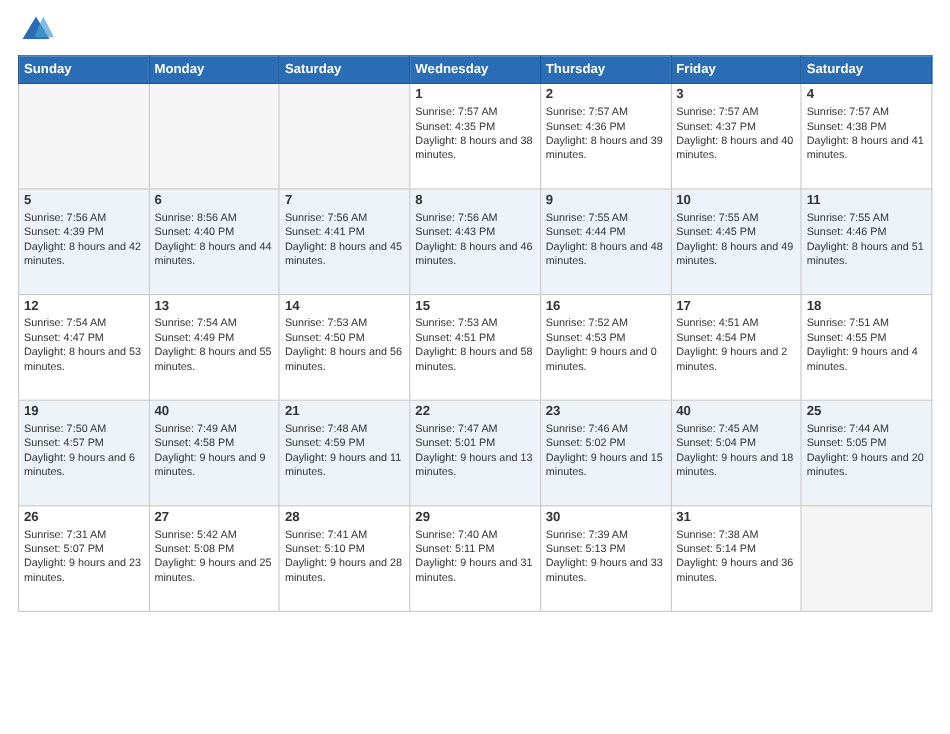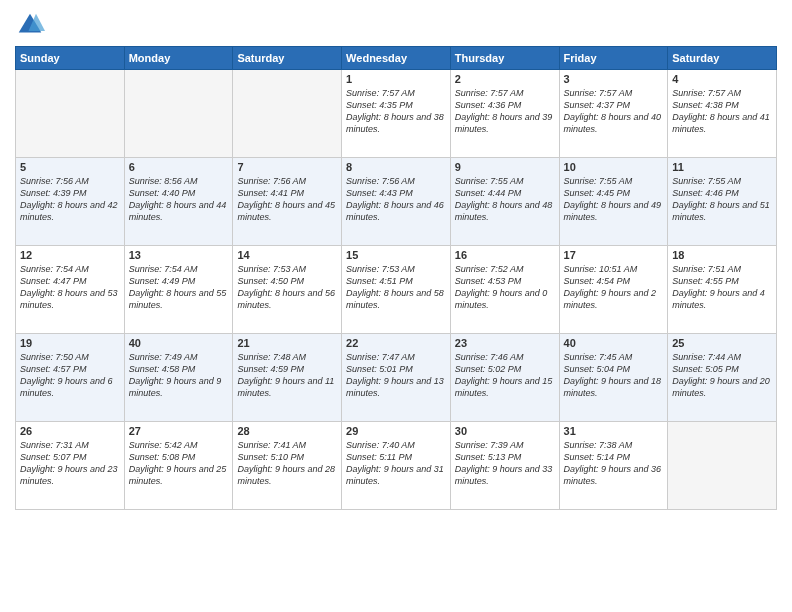--- a/index.html
+++ b/index.html
@@ -87,21 +87,20 @@
     .day-num {
       font-size: 11px;
       font-weight: bold;
       display: block;
       margin-bottom: 2px;
     }
     .day-info {
       font-size: 9px;
       line-height: 1.35;
       color: #333;
-      font-style: italic;
     }
     .row-alt td {
       background: #eef3fa;
     }
   </style>
 </head>
 <body>
 
 <div class="page">
   <div class="header">
@@ -233,21 +232,21 @@
 Daylight: 8 hours and 58 minutes.</div>
           </td>
           <td>
             <span class="day-num">16</span>
             <div class="day-info">Sunrise: 7:52 AM
 Sunset: 4:53 PM
 Daylight: 9 hours and 0 minutes.</div>
           </td>
           <td>
             <span class="day-num">17</span>
-            <div class="day-info">Sunrise: 10:51 AM
+            <div class="day-info">Sunrise: 4:51 AM
 Sunset: 4:54 PM
 Daylight: 9 hours and 2 minutes.</div>
           </td>
           <td>
             <span class="day-num">18</span>
             <div class="day-info">Sunrise: 7:51 AM
 Sunset: 4:55 PM
 Daylight: 9 hours and 4 minutes.</div>
           </td>
         </tr>

